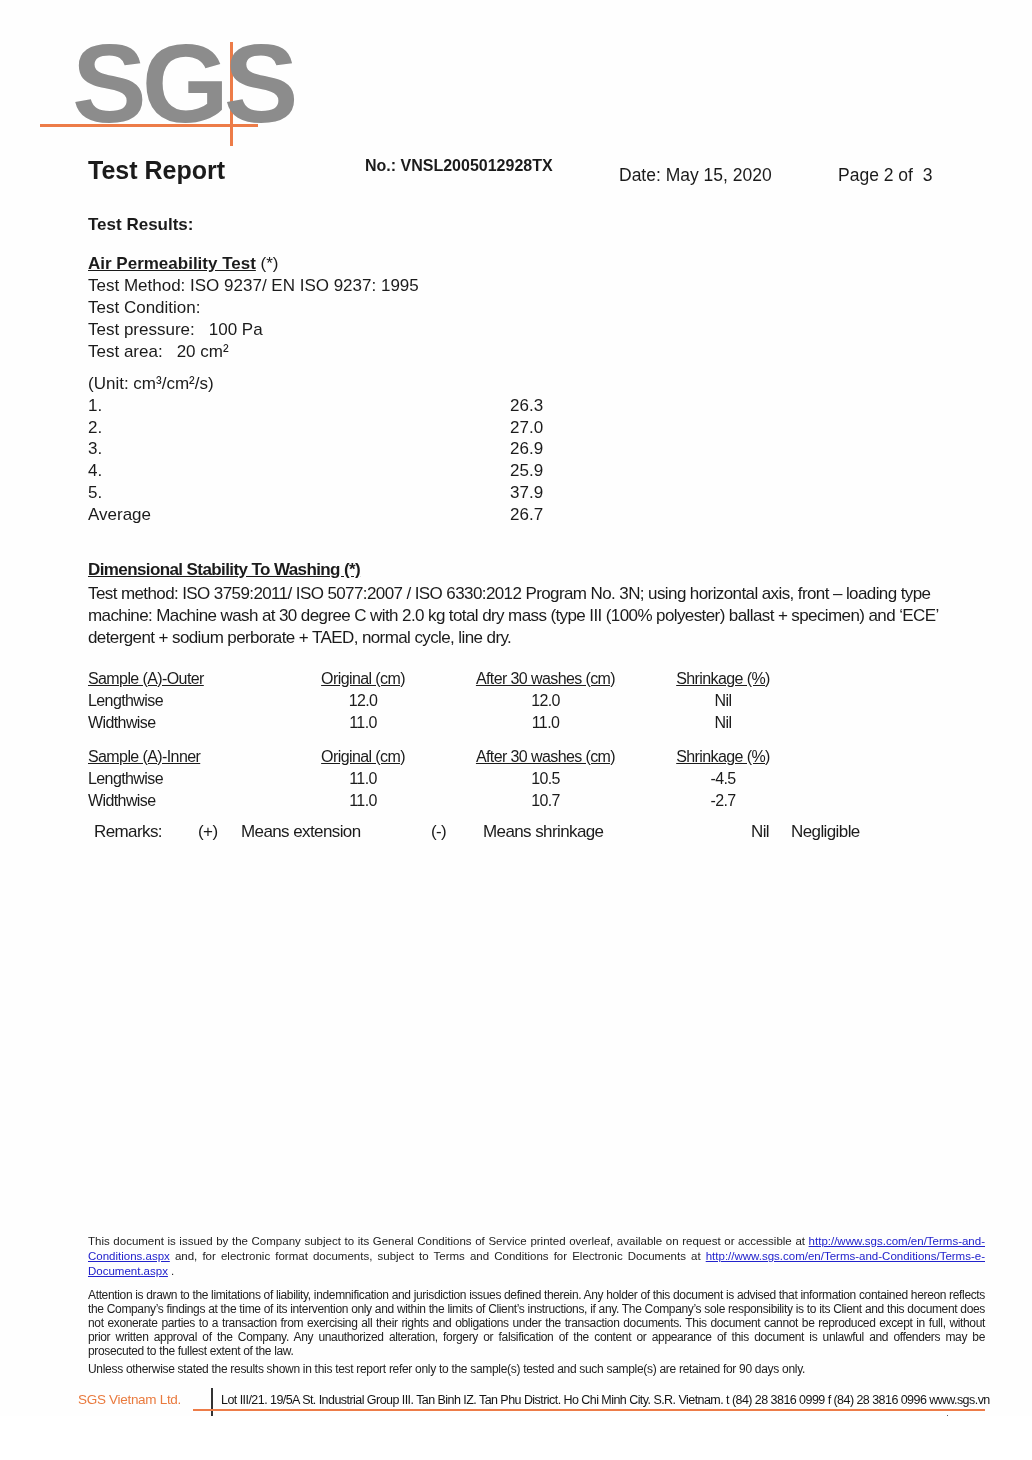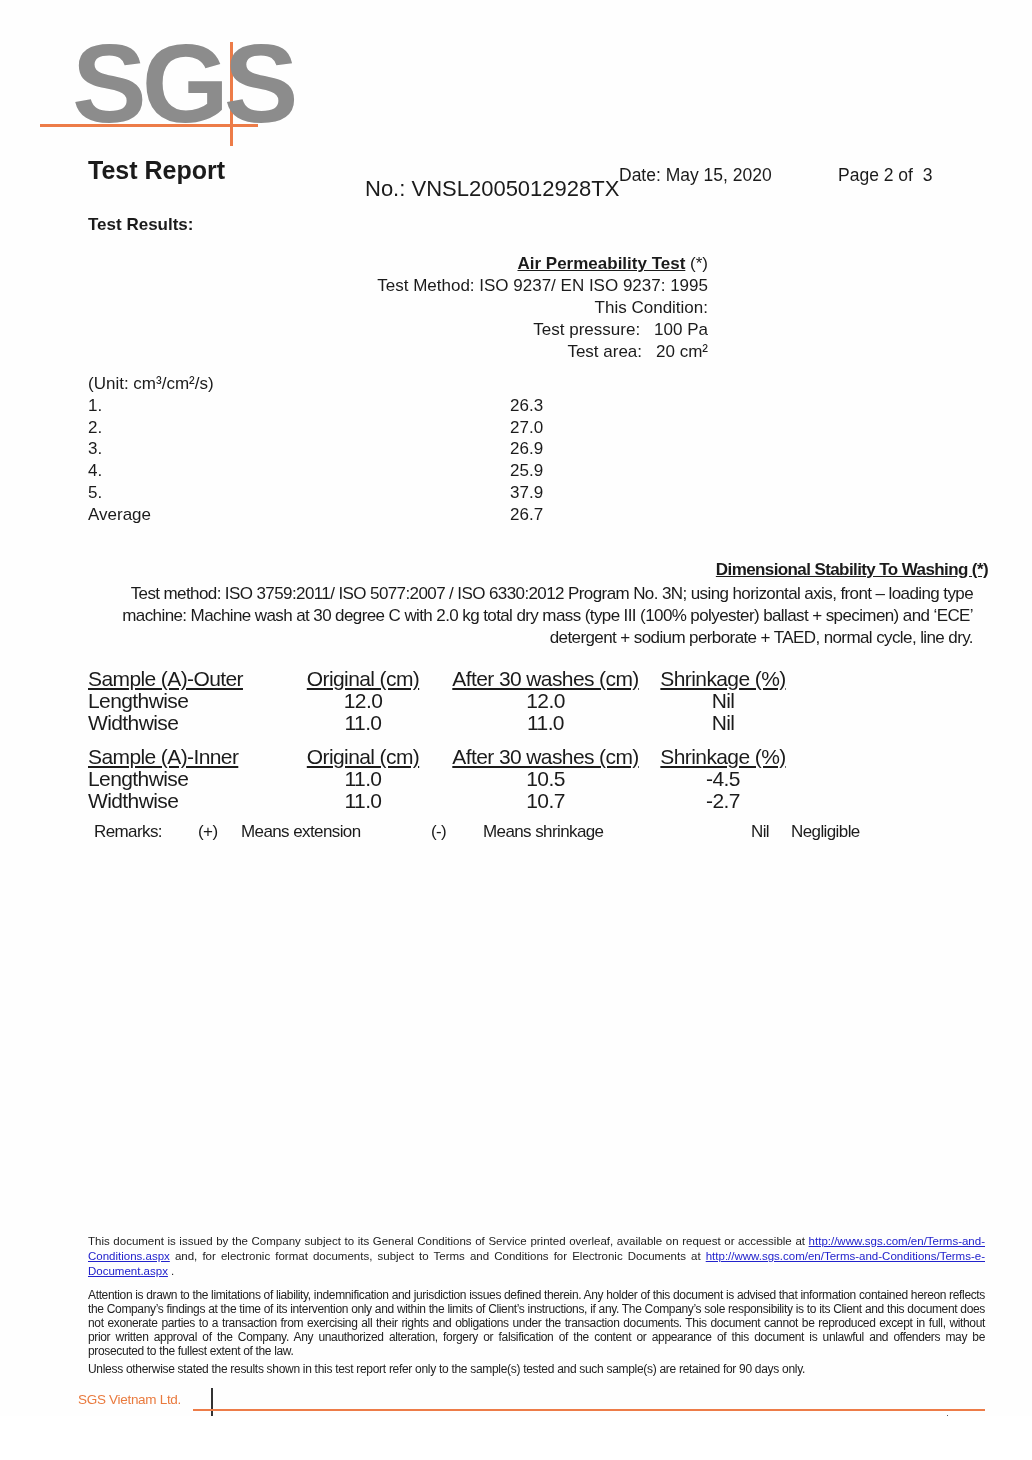--- a/index.html
+++ b/index.html
@@ -13,42 +13,42 @@
   
   .logo-text {
     left:72px; top:28px; font-size:112px; font-weight:bold; line-height:1;
     color:#8C8C8C; letter-spacing:-5px;
   }
   .logo-hline { left:40px; top:124px; width:218px; height:3px; background:#ED7C48; }
   .logo-vline { left:230px; top:42px; width:3px; height:104px; background:#ED7C48; }
 
   
   .doc-title { left:88px; top:156px; font-size:25px; font-weight:bold; }
-  .hdr-no    { left:365px; top:176px; font-size:22px; }
+  .hdr-no    { left:365px; top:157px; font-size:16px;font-weight:bold; }
   .hdr-date  { left:619px; top:165px; font-size:17.5px; }
   .hdr-page  { left:838px; top:165px; font-size:17.5px; white-space:pre; }
 
-  .t17 { font-size:17px; line-height:22px;text-align:right; }
+  .t17 { font-size:17px; line-height:22px; }
   .bold { font-weight:bold; }
   .ul { text-decoration:underline; }
   .narrow { letter-spacing:-0.6px; }
 
   .section-title { left:88px; top:214px; }
 
   .air-block { left:88px; top:253px; width:620px; }
   .gap-val { margin-left:14px; }
 
   .readings-block { left:88px; top:373px; width:560px; }
   .r-row { display:grid; grid-template-columns:422px 90px; line-height:21.8px; font-size:17px; }
   .r-col-a { padding-left:3px; }
 
   .wash-block { left:88px; top:559px; width:900px; }
   .wash-method { width:885px; margin-top:2px; }
 
-  .wtable { position:absolute; left:88px; display:grid; grid-template-columns:200px 150px 215px 140px; font-size:21px; line-height:21.9px; }
+  .wtable { position:absolute; left:88px; display:grid; grid-template-columns:200px 150px 215px 140px; font-size:16px; line-height:21.9px; }
   .wtable .c { letter-spacing:-0.6px; }
   .wtable .c.center { text-align:center; }
   .wtable .hd { text-decoration:underline; }
 
   .remarks { left:94px; top:822px; width:860px; height:22px; font-size:17px; }
   .remarks span { position:absolute; letter-spacing:-0.6px; white-space:nowrap; }
 
   .fineprint { left:88px; width:897px; font-size:11.5px; line-height:15.2px; text-align:justify; color:#222; }
   .fp1 { top:1234px; }
   .fp2 { top:1288px; font-size:12px; line-height:14px; letter-spacing:-0.35px; }
@@ -77,21 +77,21 @@
   <div class="abs hdr-date">Date: May 15, 2020</div>
   <div class="abs hdr-page">Page 2 of  3</div>
 
   <div class="abs section-title t17 bold">Test Results:</div>
 
   <div class="abs air-block t17">
     <div>
       <span class="bold ul">Air Permeability Test</span><span> (*)</span>
     </div>
     <div>Test Method: ISO 9237/ EN ISO 9237: 1995</div>
-    <div>This Condition:</div>
+    <div>Test Condition:</div>
     <div>
       <span>Test pressure:</span><span class="gap-val">100 Pa</span>
     </div>
     <div>
       <span>Test area:</span><span class="gap-val">20 cm²</span>
     </div>
   </div>
 
   <div class="abs readings-block">
     <div class="r-row">
@@ -174,18 +174,19 @@
   </div>
 
   <div class="abs fineprint fp1">
     <span>This document is issued by the Company subject to its General Conditions of Service printed overleaf, available on request or accessible at </span><a>http://www.sgs.com/en/Terms-and-Conditions.aspx</a><span> and, for electronic format documents, subject to Terms and Conditions for Electronic Documents at </span><a>http://www.sgs.com/en/Terms-and-Conditions/Terms-e-Document.aspx</a><span> .</span>
   </div>
   <div class="abs fineprint fp2">Attention is drawn to the limitations of liability, indemnification and jurisdiction issues defined therein. Any holder of this document is advised that information contained hereon reflects the Company’s findings at the time of its intervention only and within the limits of Client’s instructions, if any. The Company’s sole responsibility is to its Client and this document does not exonerate parties to a transaction from exercising all their rights and obligations under the transaction documents. This document cannot be reproduced except in full, without prior written approval of the Company. Any unauthorized alteration, forgery or falsification of the content or appearance of this document is unlawful and offenders may be prosecuted to the fullest extent of the law.</div>
   <div class="abs fineprint fp3">Unless otherwise stated the results shown in this test report refer only to the sample(s) tested and such sample(s) are retained for 90 days only.</div>
 
   <div class="abs company-name">SGS Vietnam Ltd.</div>
   <div class="abs footer-vline"></div>
+  <div class="abs footer-address">Lot III/21. 19/5A St. Industrial Group III. Tan Binh IZ. Tan Phu District. Ho Chi Minh City. S.R. Vietnam.  t (84) 28 3816 0999  f (84) 28 3816 0996  www.sgs.vn</div>
   <div class="abs footer-hline"></div>
   <div class="abs member">Member of the SGS Group</div>
   <div class="abs member-tick"></div>
 
   <div class="abs bottom-strip"></div>
 </div>
 
 </body></html>

